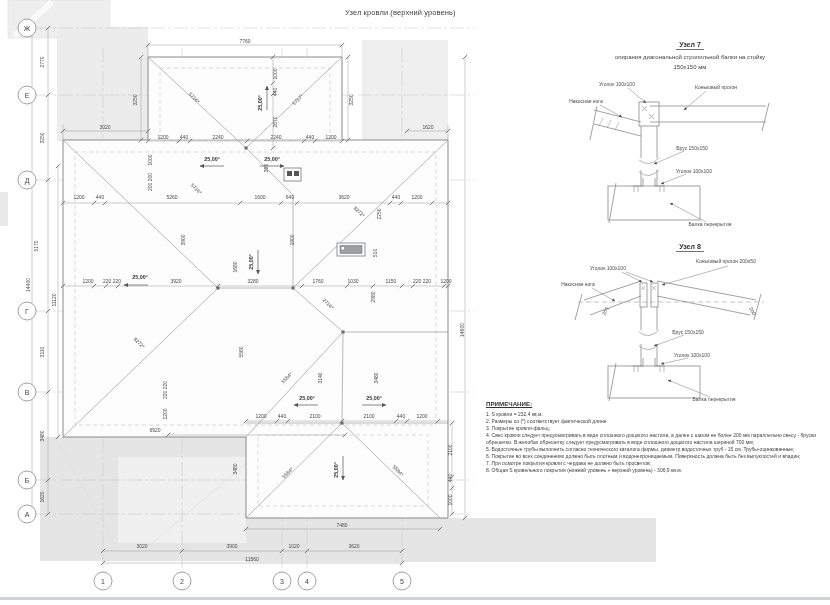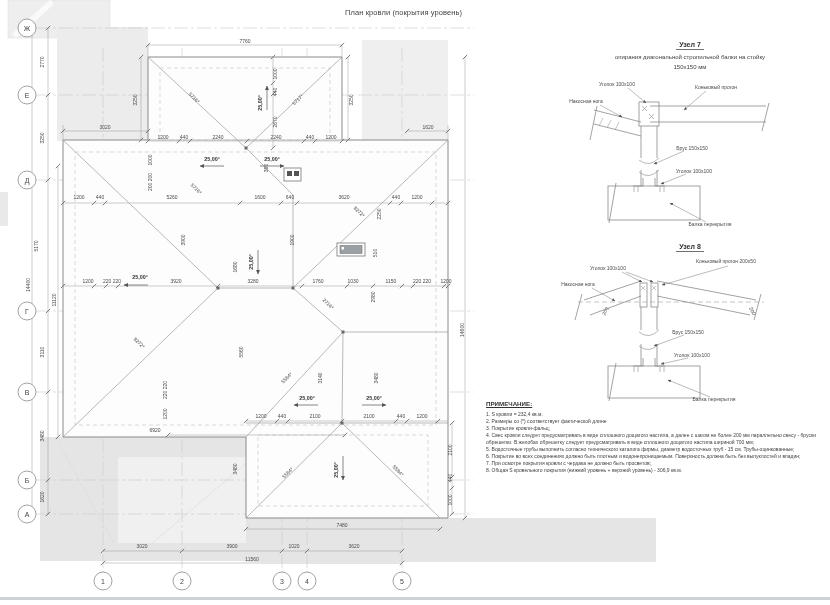--- a/index.html
+++ b/index.html
@@ -16,21 +16,21 @@
   #notes{position:absolute;left:486px;top:400px;width:340px;}
   #notes-heading{font-size:6.2px;font-weight:bold;text-decoration:underline;color:#333;margin-bottom:4px;}
   .note-line{font-size:5px;line-height:7px;color:#3f3f3f;}
   #bottom-rule{position:absolute;left:0;top:597px;width:830px;height:3px;background:#ccd3d8;}
 </style>
 </head>
 <body>
 
 <div id="sheet">
 
-  <div id="plan-title">План кровли (покрытия уровень)</div>
+  <div id="plan-title">Узел кровли (верхний уровень)</div>
 
   <svg width="830" height="605" viewBox="0 0 830 605">
     <defs>
       <path id="tk" d="M-2.2,2.2 L2.2,-2.2" stroke="#6f6f6f" stroke-width="0.9"></path>
       <marker id="ar" markerWidth="7" markerHeight="6" refX="6" refY="3" orient="auto">
         <path d="M0,0 L6.5,3 L0,6 Z" fill="#555"></path>
       </marker>
     </defs>
 
     <g>

